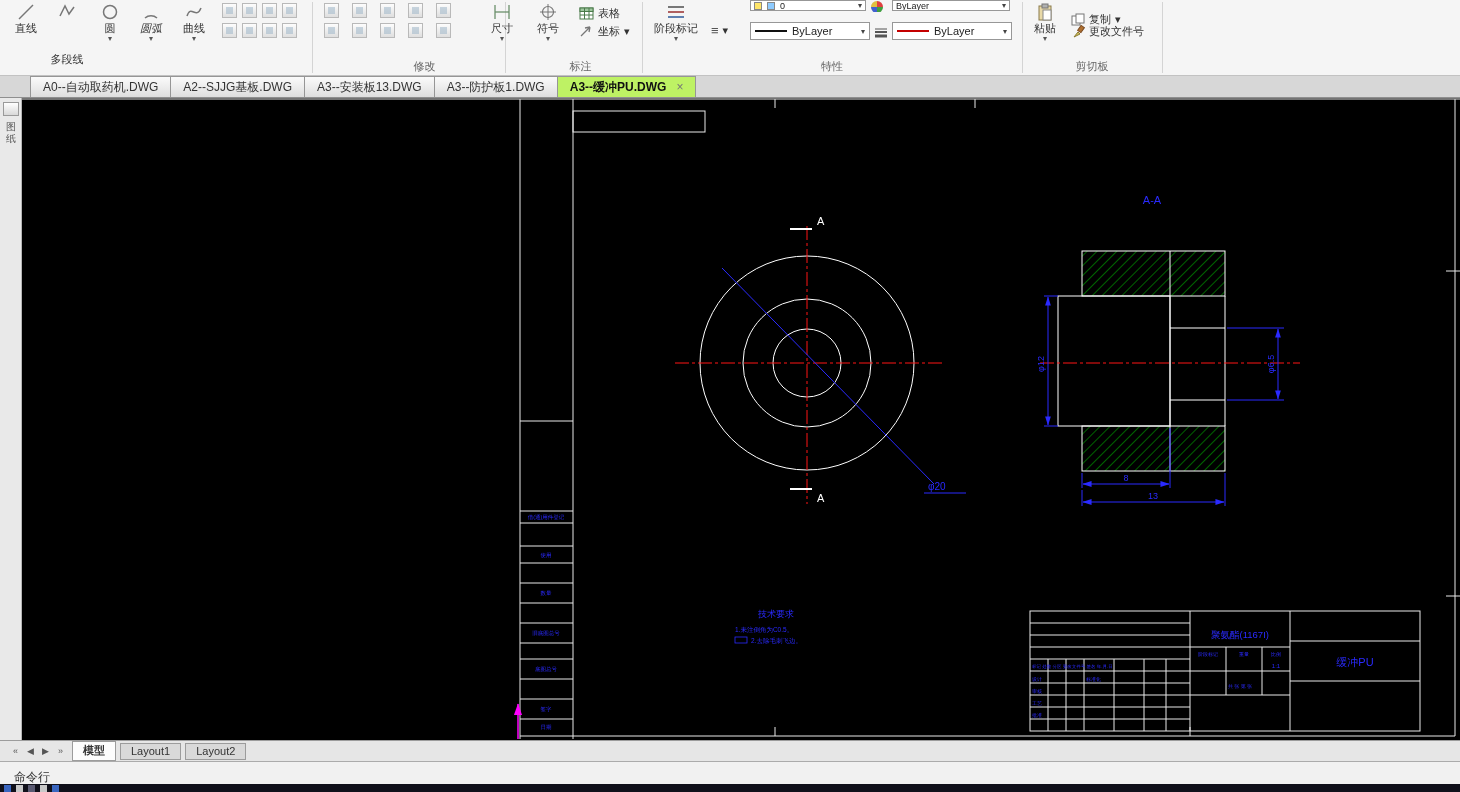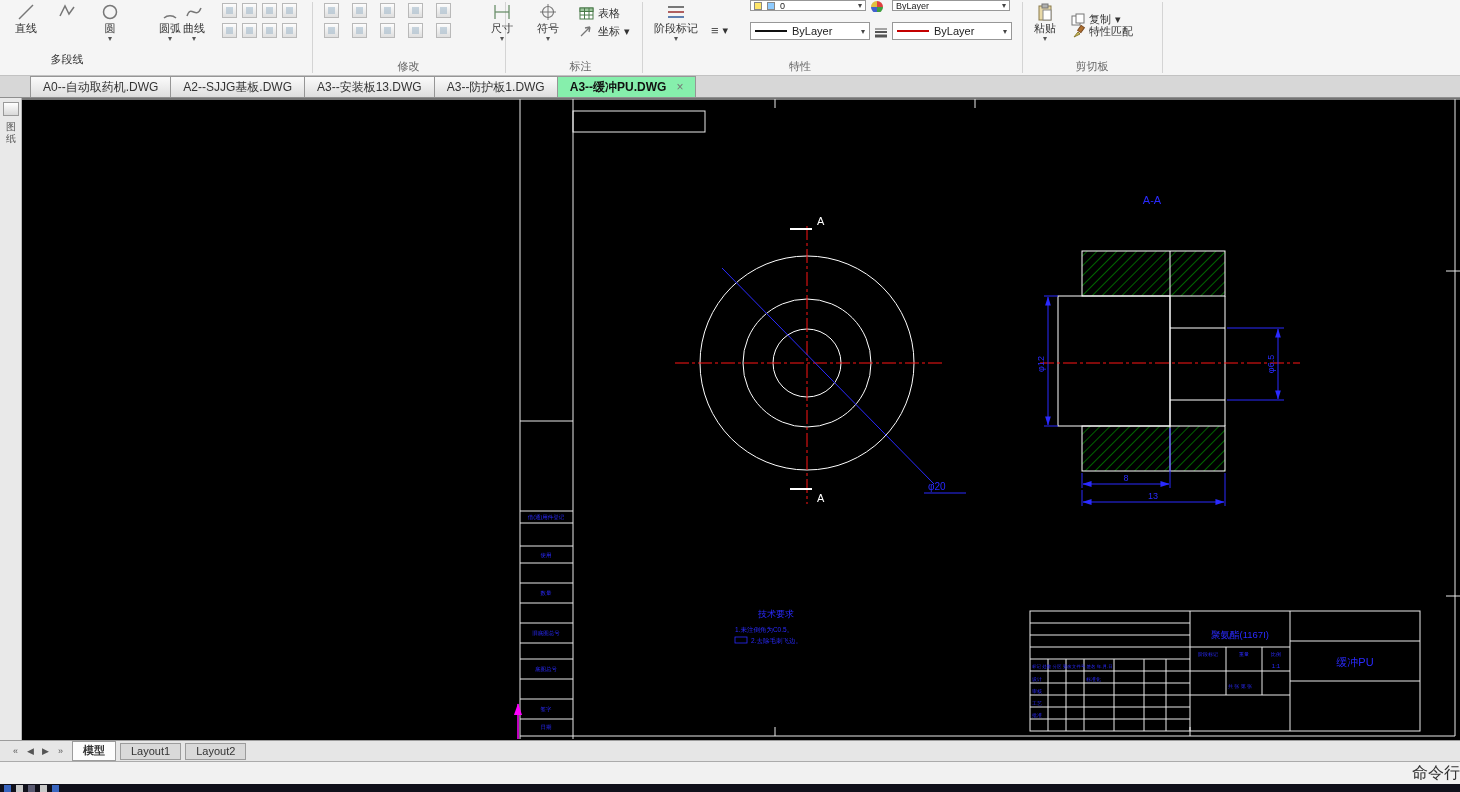--- a/index.html
+++ b/index.html
@@ -21,39 +21,39 @@
   .combo .swl { width:32px; height:0; border-top:2px solid #111; }
   .combo.red .swl { border-top-color:#c40000; }
   .combo .cv { flex:1; white-space:nowrap; overflow:hidden; }
   .combo .da { font-size:8px; color:#444; }
   .combo.cut { height:11px; overflow:hidden; font-size:9px; padding:0 3px; }
   .sw { width:8px; height:8px; border:1px solid #888; }
 
   
   .doc-tabs { position:absolute; left:0; top:76px; width:1460px; height:22px; background:#d7d7d7; border-bottom:1px solid #8f8f8f; display:flex; align-items:flex-end; padding-left:30px; }
   .dtab { height:21px; border:1px solid #969696; border-bottom:none; background:linear-gradient(#fbfbfb,#dedede); font-size:12px; color:#333; display:flex; align-items:center; padding:0 12px; margin-right:-1px; white-space:nowrap; cursor:default; }
-  .dtab.active { background:#86efac; font-weight:bold; color:#111; }
+  .dtab.active { background:#bef264; font-weight:bold; color:#111; }
   .dtab .x { margin-left:10px; color:#777; font-size:12px; font-weight:normal; }
 
   
   .left-strip { position:absolute; left:0; top:98px; width:22px; height:642px; background:#e9e9e9; border-right:1px solid #b5b5b5; }
   .ls-icon { position:absolute; left:3px; top:4px; width:16px; height:14px; border:1px solid #9a9a9a; background:linear-gradient(#fff,#d8d8d8); }
   .ls-char { position:absolute; left:0; width:22px; text-align:center; font-size:10px; color:#555; }
 
   
   .canvas { position:absolute; left:22px; top:98px; width:1438px; height:642px; background:#000; cursor:crosshair; }
 
   
   .layout-bar { position:absolute; left:0; top:740px; width:1460px; height:21px; background:#e6e6e6; border-top:1px solid #9c9c9c; display:flex; align-items:center; font-size:11px; color:#333; padding-left:8px; }
   .nav-btn { width:15px; text-align:center; color:#555; font-size:9px; cursor:default; }
   .ltab { padding:1px 10px 2px 10px; margin-left:4px; border:1px solid #9c9c9c; background:#d9d9d9; cursor:default; }
   .ltab.active { background:#fdfdfd; font-weight:bold; }
 
   
-  .cmdline { position:absolute; left:0; top:761px; width:1460px; height:23px; background:#f1f1f1; border-top:1px solid #ababab; display:flex; align-items:center; font-size:16px; color:#333; padding-left:14px;justify-content:flex-end; }
+  .cmdline { position:absolute; left:0; top:761px; width:1460px; height:31px; background:#f1f1f1; border-top:1px solid #ababab; display:flex; align-items:center; font-size:12px; color:#333; padding-left:14px; }
 
   
   .status-strip { position:absolute; left:0; top:784px; width:1460px; height:8px; background:#10101a; }
   .st-sq { position:absolute; top:1px; width:7px; height:7px; }
 
   svg text { user-select:none; }
 </style>
 </head>
 <body>
 
@@ -79,21 +79,21 @@
     </div>
     <div class="big-btn" style="left:92px;width:36px;">
       <span class="glyph">
         <svg width="18" height="18">
             <circle cx="9" cy="9" r="6.5" fill="none" stroke="#777" stroke-width="1.5"></circle>
           </svg>
       </span>
       <span class="bl">圆</span>
       <span class="da">▾</span>
     </div>
-    <div class="big-btn" style="left:148px;">
+    <div class="big-btn" style="left:129px;font-style:italic;">
       <span class="glyph">
         <svg width="18" height="18">
             <path d="M3,15 A 9 9 0 0 1 15 15" fill="none" stroke="#777" stroke-width="1.5"></path>
           </svg>
       </span>
       <span class="bl">圆弧</span>
       <span class="da">▾</span>
     </div>
     <div class="big-btn" style="left:172px;">
       <span class="glyph">
@@ -118,21 +118,21 @@
     <div class="mini-icon" style="left:324px;top:3px;"></div>
     <div class="mini-icon" style="left:352px;top:3px;"></div>
     <div class="mini-icon" style="left:380px;top:3px;"></div>
     <div class="mini-icon" style="left:408px;top:3px;"></div>
     <div class="mini-icon" style="left:436px;top:3px;"></div>
     <div class="mini-icon" style="left:324px;top:23px;"></div>
     <div class="mini-icon" style="left:352px;top:23px;"></div>
     <div class="mini-icon" style="left:380px;top:23px;"></div>
     <div class="mini-icon" style="left:408px;top:23px;"></div>
     <div class="mini-icon" style="left:436px;top:23px;"></div>
-    <div class="rb-label" style="left:312px;width:193px;">修改</div>
+    <div class="rb-label" style="left:328px;width:193px;">修改</div>
     <div class="rb-divider" style="left:505px;"></div>
 
     <div class="big-btn" style="left:482px;width:40px;">
       <span class="glyph">
         <svg width="20" height="18">
           <line x1="3" y1="2" x2="3" y2="16" stroke="#6a8f6a" stroke-width="1.3"></line>
           <line x1="17" y1="2" x2="17" y2="16" stroke="#6a8f6a" stroke-width="1.3"></line>
           <line x1="3" y1="9" x2="17" y2="9" stroke="#6a8f6a" stroke-width="1.3"></line>
         </svg>
       </span>
@@ -212,21 +212,21 @@
     <svg style="position:absolute;left:874px;top:26px;" width="14" height="12">
       <line x1="1" y1="3" x2="13" y2="3" stroke="#555" stroke-width="1"></line>
       <line x1="1" y1="6" x2="13" y2="6" stroke="#555" stroke-width="2"></line>
       <line x1="1" y1="10" x2="13" y2="10" stroke="#555" stroke-width="3"></line>
     </svg>
     <div class="combo red" style="left:892px;top:22px;width:120px;">
       <span class="swl"></span>
       <span class="cv">ByLayer</span>
       <span class="da">▾</span>
     </div>
-    <div class="rb-label" style="left:610px;width:380px;font-family:Liberation Serif, serif;">特性</div>
+    <div class="rb-label" style="left:642px;width:380px;font-family:Liberation Serif, serif;">特性</div>
     <div class="rb-divider" style="left:1022px;"></div>
 
     <div class="big-btn" style="left:1026px;width:38px;">
       <span class="glyph">
         <svg width="16" height="18">
           <rect x="2" y="3" width="12" height="14" fill="#e8d9a8" stroke="#8a7a4a"></rect>
           <rect x="5" y="1" width="6" height="4" fill="#b0b0b0" stroke="#777"></rect>
           <rect x="6" y="7" width="8" height="10" fill="#fff" stroke="#888"></rect>
         </svg>
       </span>
@@ -239,21 +239,21 @@
         <rect x="5" y="1" width="8" height="9" fill="#fff" stroke="#777"></rect>
       </svg>
       <span>复制</span>
       <span class="da">▾</span>
     </div>
     <div class="row-btn" style="left:1068px;top:23px;">
       <svg width="14" height="13">
         <rect x="8" y="1" width="4" height="6" fill="#b07030" stroke="#7a4a20" transform="rotate(35 10 4)"></rect>
         <path d="M3,12 L7,7 L9,9 z" fill="#d0c060" stroke="#8a7a30"></path>
       </svg>
-      <span>特性匹配</span>
+      <span>更改文件号</span>
     </div>
     <div class="rb-label" style="left:1022px;width:140px;">剪切板</div>
     <div class="rb-divider" style="left:1162px;"></div>
   </div>
 
   <div class="doc-tabs">
     <div class="dtab">
         <span>A0--自动取药机.DWG</span>
       </div>
     <div class="dtab">

